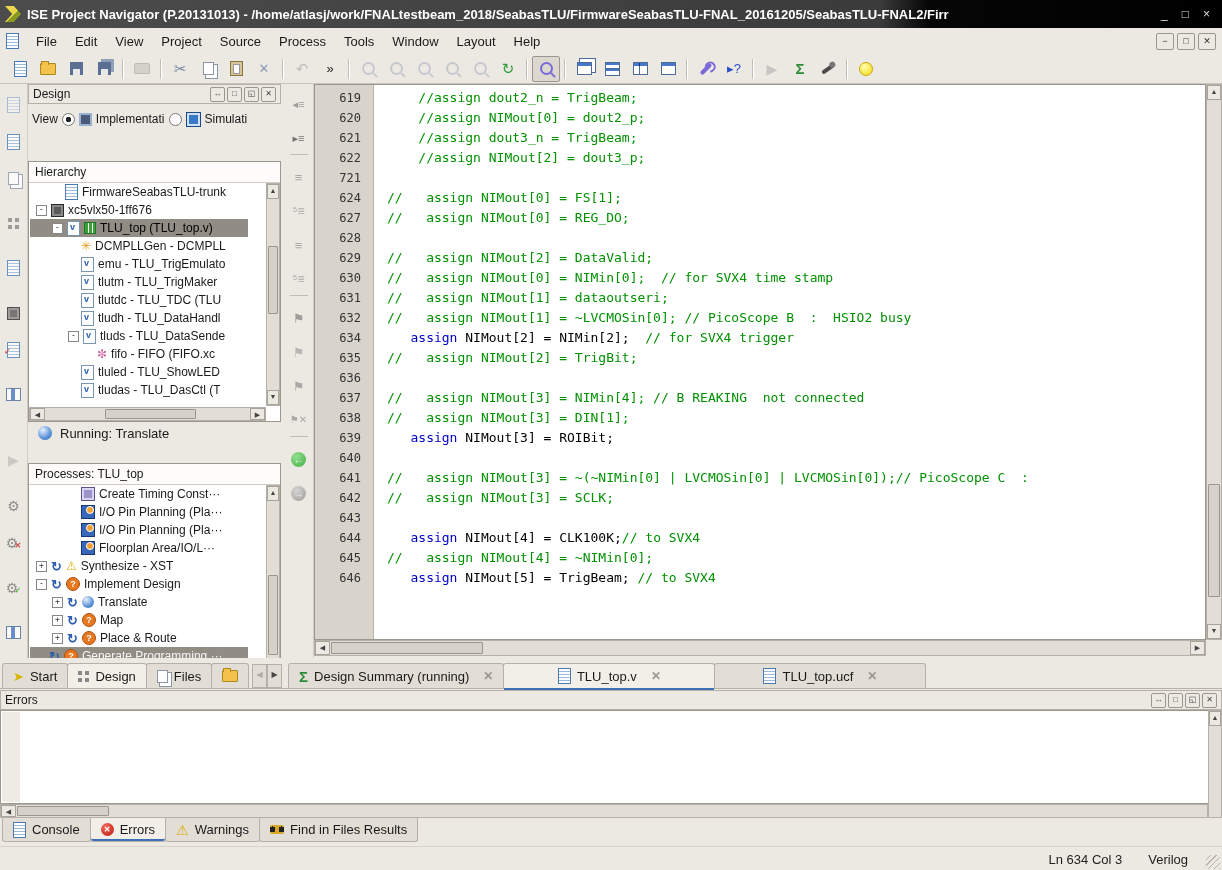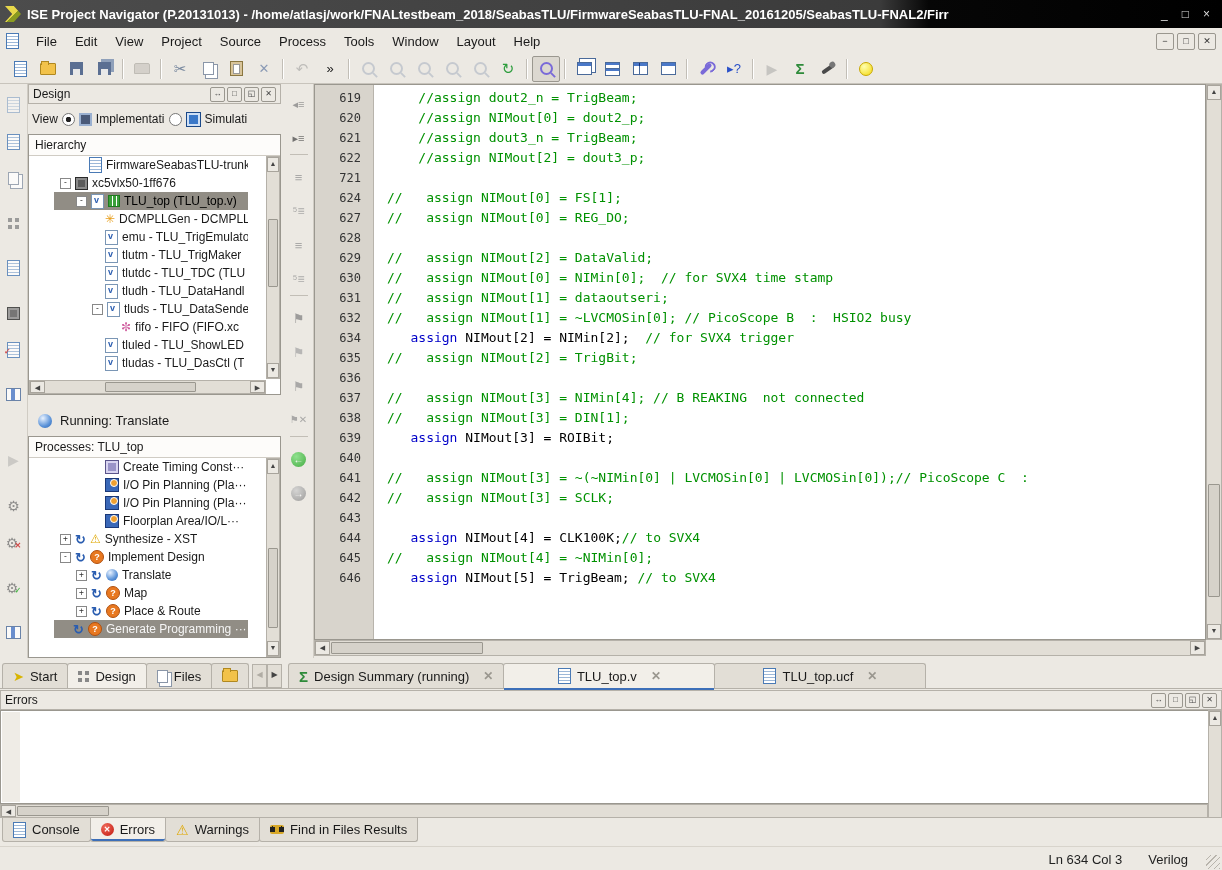--- a/index.html
+++ b/index.html
@@ -102,40 +102,40 @@
   .panel-hdr .hdr-btns{margin-left:auto;display:flex;gap:2px;}
   .hdr-btn{width:13px;height:13px;border:1px solid #9a978f;border-radius:2px;font-size:8px;line-height:12px;text-align:center;color:#444;background:#ece9e3;}
 
   #view-row{left:0;top:22px;width:253px;height:26px;display:flex;align-items:center;gap:4px;font-size:12px;
      white-space:nowrap;overflow:hidden;padding-left:4px;box-sizing:border-box;}
   .radio{width:11px;height:11px;border:1px solid #777;border-radius:50%;background:#fff;display:inline-block;}
   .radio.on{background:radial-gradient(circle,#222 0 2.5px,#fff 3px);}
   .i-impl{width:13px;height:13px;background:#4a5a78;box-shadow:inset 0 0 0 2px #9ab0d0;}
   .i-sim{width:13px;height:13px;background:#3a78c8;border:1px solid #1a4888;box-shadow:inset 0 0 0 2px #cfe0f5;}
 
-  .treebox{background:#fff;border:1px solid #9a978f;overflow:hidden;box-sizing:border-box;}
+  .treebox{background:#fff;border:1px solid #9a978f;overflow:hidden;box-sizing:border-box;margin-top:27px;}
   #hier-box{left:0;top:50px;width:253px;height:261px;}
   .tree-hdr{height:20px;line-height:20px;padding-left:6px;border-bottom:1px solid #d0ccc4;background:#fdfcfa;font-size:12px;}
-  .tree-rows{position:absolute;left:1px;right:32px;overflow:hidden;padding-left:24px;}
+  .tree-rows{position:absolute;left:1px;right:32px;overflow:hidden;}
   .trow{height:18px;display:flex;align-items:center;white-space:nowrap;font-size:12px;cursor:default;}
   .trow.sel{background:#918d85;color:#000;}
   .trow.sel.light{color:#f5f5f5;}
   .exp{width:9px;height:9px;border:1px solid #888;background:#fff;font:8px/7px "DejaVu Sans Mono",monospace;
      text-align:center;margin-right:4px;flex:none;color:#333;}
   .trow .i{margin-right:4px;flex:none;}
   .tlabel{overflow:hidden;}
 
   
   .sb{background:#e2ded6;border:1px solid #b5b1a9;box-sizing:border-box;position:absolute;}
   .sb .arrow{position:absolute;background:#ece9e3;border:1px solid #a8a49c;color:#444;font-size:7px;text-align:center;}
   .sb .thumb{position:absolute;background:#d6d2ca;border:1px solid #9a978f;border-radius:1px;}
   .sbv .arrow{left:0;right:0;height:13px;line-height:12px;}
   .sbh .arrow{top:0;bottom:0;width:13px;line-height:12px;}
 
-  #running-row{left:0;top:318px;width:253px;height:26px;display:flex;align-items:flex-end;gap:8px;padding-left:10px;box-sizing:border-box;}
+  #running-row{left:0;top:336px;width:253px;height:26px;display:flex;align-items:center;gap:8px;padding-left:10px;box-sizing:border-box;}
   #proc-box{left:0;top:352px;width:253px;height:222px;}
 
   
   #editor{left:284px;top:0;width:938px;height:574px;}
   #ed-strip{left:0;top:0;width:30px;height:574px;background:#ece9e3;border-right:1px solid #d0ccc4;
      display:flex;flex-direction:column;align-items:center;padding-top:8px;box-sizing:border-box;}
   #code-area{left:30px;top:0;width:892px;height:556px;background:#fff;border:1px solid #9a978f;overflow:hidden;box-sizing:border-box;}
   #gutter-bg{position:absolute;left:0;top:0;width:58px;height:100%;background:#d8d4cc;border-right:1px solid #b8b4ac;}
   .code-line{position:relative;height:20px;font:13px/20px "DejaVu Sans Mono",monospace;white-space:pre;}
   .code-line .ln{display:inline-block;width:46px;padding-right:12px;text-align:right;color:#333;

